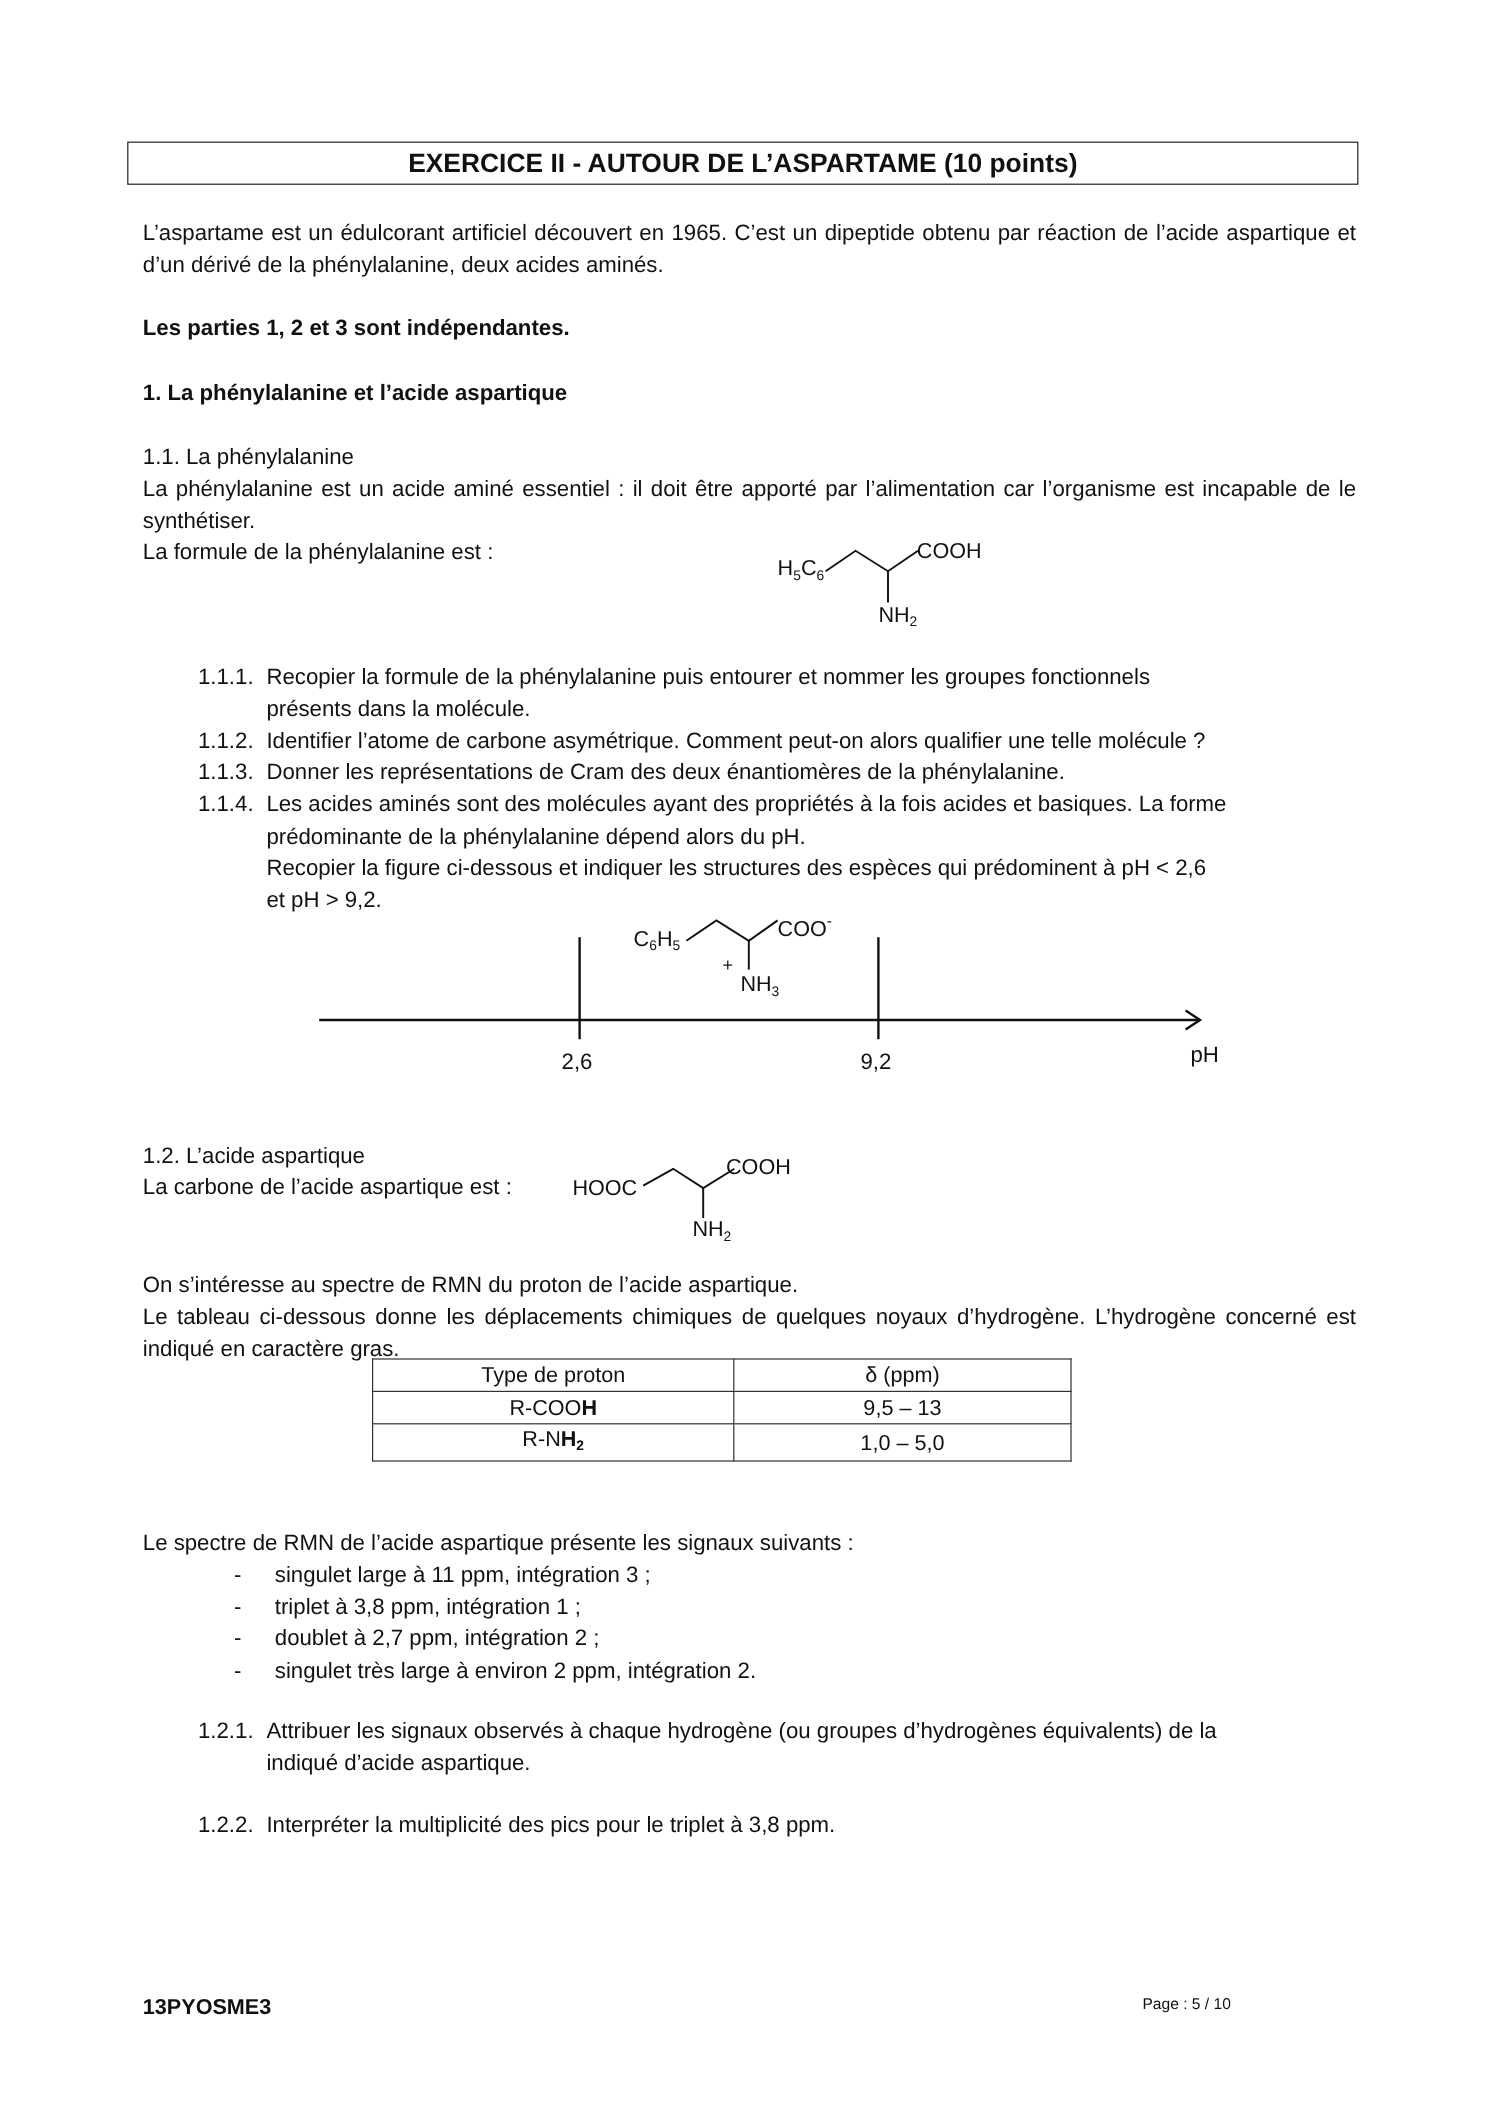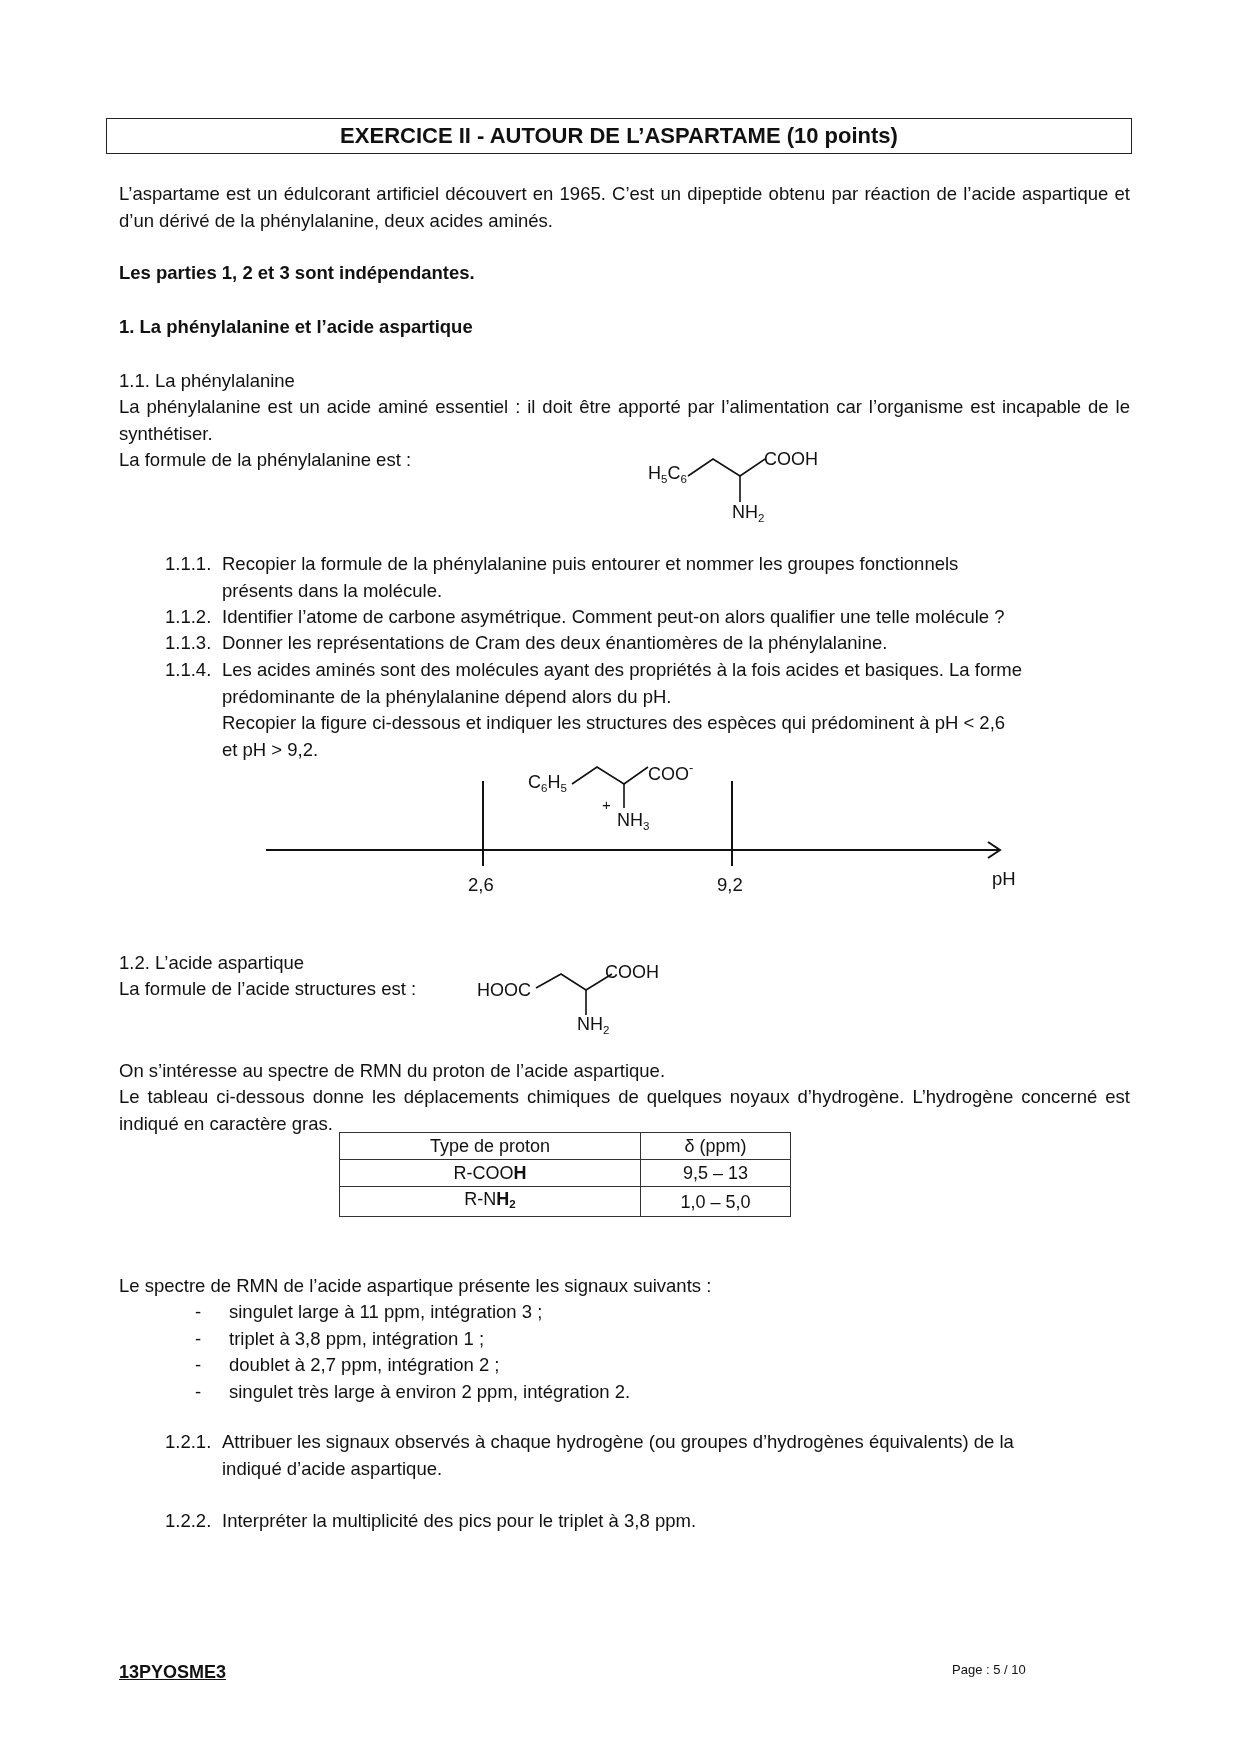--- a/index.html
+++ b/index.html
@@ -10,28 +10,28 @@
                border: 1.5px solid #222; box-sizing: border-box; text-align: center;
                font-weight: bold; font-size: 22px; line-height: 33px; }
   .para { position: absolute; left: 119px; width: 1011px; line-height: 26.5px; text-align: justify; }
   .bold { font-weight: bold; }
   .q { position: absolute; left: 165px; width: 965px; line-height: 26.5px; text-align: justify; }
   .q .num { display: inline-block; width: 57px; }
   .q .cont { padding-left: 57px; }
   .sub { font-size: 11.5px; vertical-align: -4px; }
   .sup { font-size: 13px; vertical-align: 8px; }
   .mol { font-size: 18px; }
-  table.nmr { position: absolute; left: 339px; top: 1132px; width: 452px; border-collapse: collapse; }
+  table.nmr { position: absolute; left: 310px; top: 1132px; width: 583px; border-collapse: collapse; }
   table.nmr td { border: 1.5px solid #333; text-align: center; height: 26px; padding: 0; font-size: 18px; line-height: 24px; }
   table.nmr td:first-child { width: 300px; }
   .signals { position: absolute; left: 195px; line-height: 26.5px; }
   .signals .dash { display: inline-block; width 0; position: absolute; left: 0; }
   .signals li { list-style: none; position: relative; padding-left: 34px; }
   .signals ul { margin: 0; padding: 0; }
-  .footer-left { position: absolute; left: 119px; top: 1662px; font-weight: bold; font-size: 18px; text-decoration: underline; }
+  .footer-left { position: absolute; left: 119px; top: 1662px; font-weight: bold; font-size: 18px; }
   .footer-right { position: absolute; left: 952px; top: 1662px; font-size: 13px; }
   svg { position: absolute; left: 0; top: 0; overflow: visible; }
 </style>
 </head>
 <body>
 
 <div class="title-box">EXERCICE II - AUTOUR DE L’ASPARTAME (10 points)</div>
 
 <div class="para" style="top:181px;">L’aspartame est un édulcorant artificiel découvert en 1965. C’est un dipeptide obtenu par réaction de l’acide aspartique et d’un dérivé de la phénylalanine, deux acides aminés.</div>
 <div class="para bold" style="top:260px;">Les parties 1, 2 et 3 sont indépendantes.</div>
@@ -81,21 +81,21 @@
   <div class="abs" id="ph-label-0" style="top: 874px; left: 468px;">2,6</div>
   <div class="abs" id="ph-label-1" style="top: 874px; left: 717px;">9,2</div>
   <div class="abs" style="left:992px; top:868px;">pH</div>
   <div class="abs mol" style="left:528px; top:772px;"><span>C</span><span class="sub">6</span><span>H</span><span class="sub">5</span></div>
   <div class="abs mol" style="left:648px; top:760px;"><span>COO</span><span class="sup">-</span></div>
   <div class="abs" style="left:602px; top:796px; font-size:15px;">+</div>
   <div class="abs mol" style="left:617px; top:810px;"><span>NH</span><span class="sub">3</span></div>
 </div>
 
 <div class="para" style="top:950px;">1.2. L’acide aspartique</div>
-<div class="abs" style="left:119px; top:976px; line-height:26px;">La formule de l’acide structures est :</div>
+<div class="abs" style="left:119px; top:976px; line-height:26px;">La carbone de l’acide aspartique est :</div>
 
 <div>
   <svg width="1240" height="1754">
     <polyline points="536,988 561,974 586,990 612,974" fill="none" stroke="#111" stroke-width="1.6"></polyline>
     <line x1="586" y1="990" x2="586" y2="1015" stroke="#111" stroke-width="1.6"></line>
   </svg>
   <div class="abs mol" style="left:477px; top:980px;">HOOC</div>
   <div class="abs mol" style="left:605px; top:962px;">COOH</div>
   <div class="abs mol" style="left:577px; top:1014px;"><span>NH</span><span class="sub">2</span></div>
 </div>

